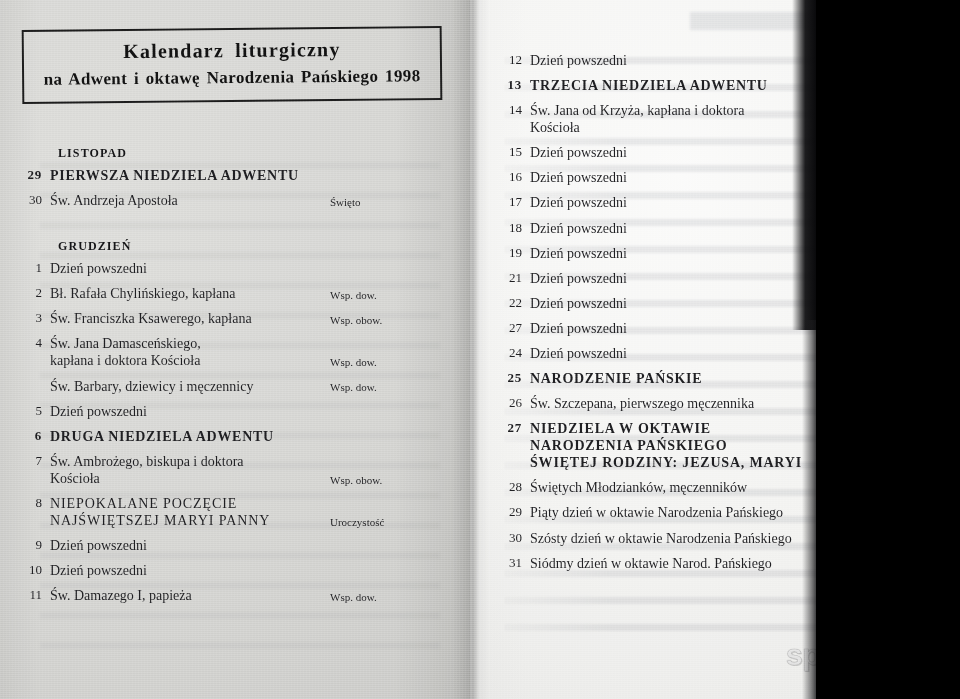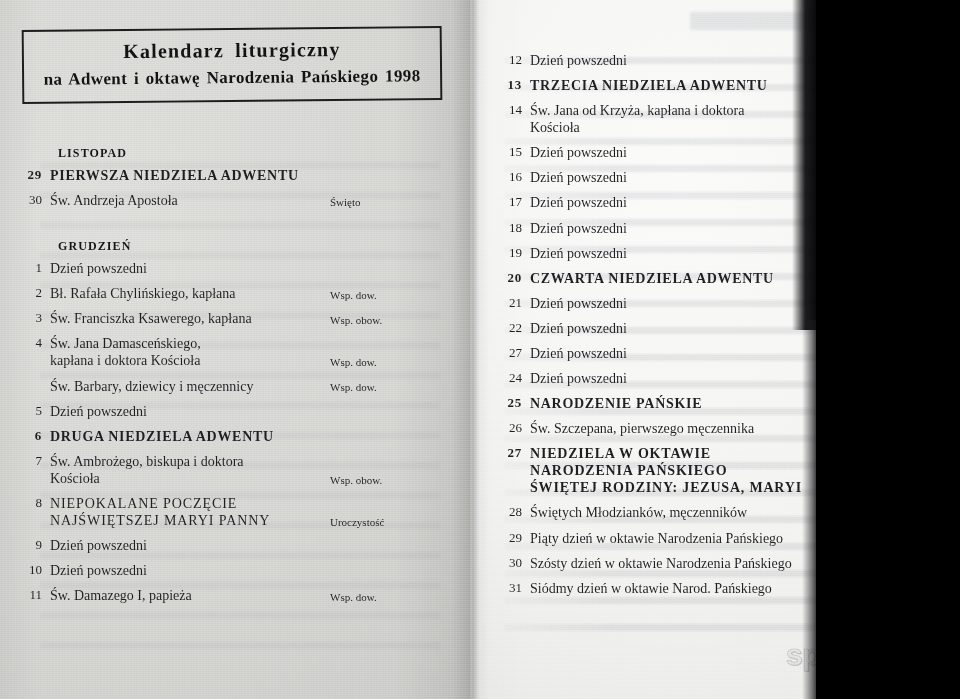--- a/index.html
+++ b/index.html
@@ -459,27 +459,20 @@
           </div>
           <div class="rank"></div>
         </div>
         <div class="row">
           <div class="day">19</div>
           <div class="name">
             <span class="sub">Dzień powszedni</span>
           </div>
           <div class="rank"></div>
         </div>
-        <div class="row sunday">
-          <div class="day">20</div>
-          <div class="name">
-            <span class="sub">CZWARTA NIEDZIELA ADWENTU</span>
-          </div>
-          <div class="rank"></div>
-        </div>
         <div class="row">
           <div class="day">21</div>
           <div class="name">
             <span class="sub">Dzień powszedni</span>
           </div>
           <div class="rank"></div>
         </div>
         <div class="row">
           <div class="day">22</div>
           <div class="name">

